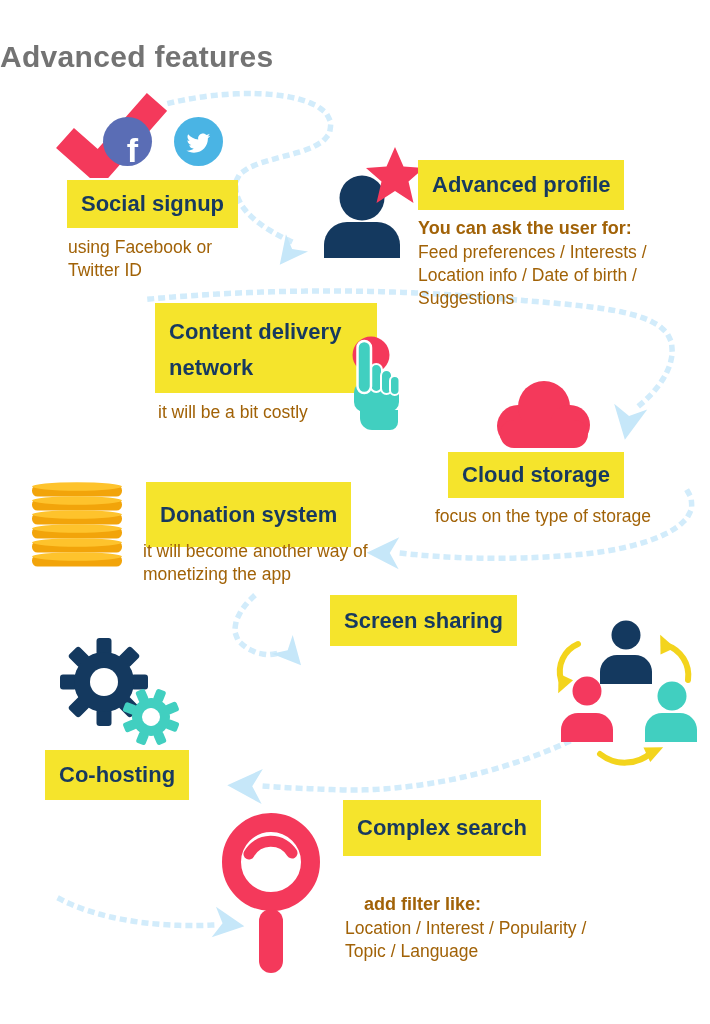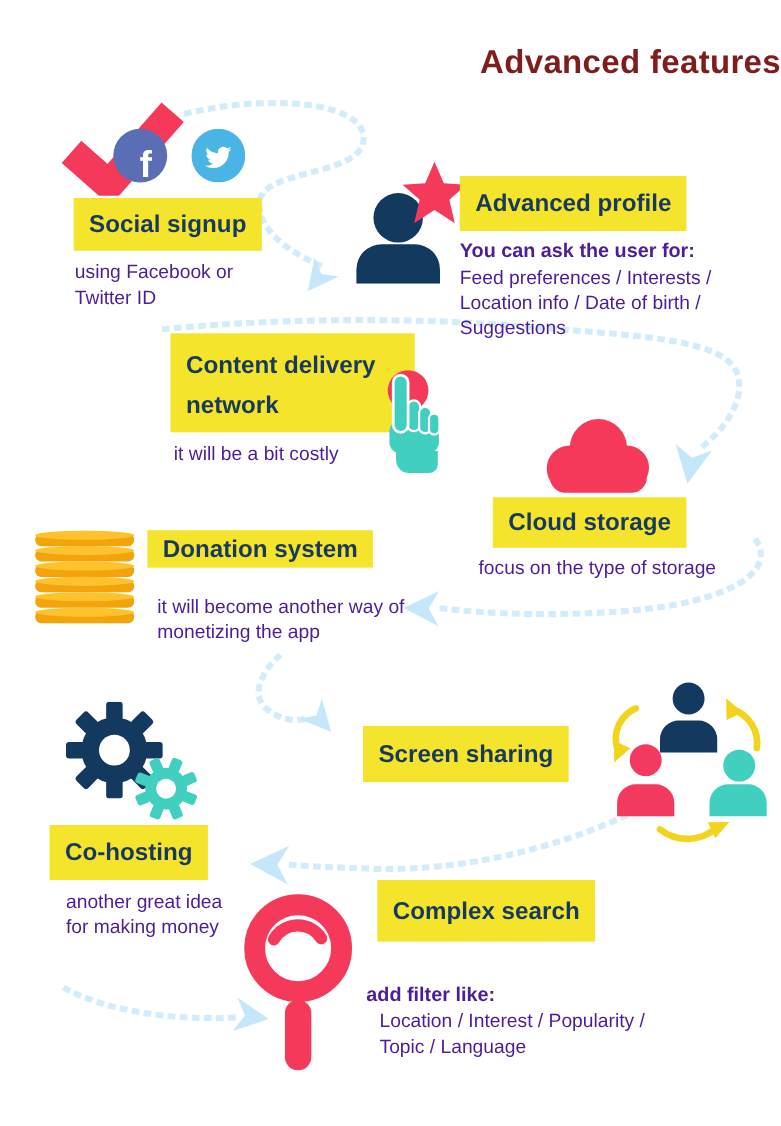--- a/index.html
+++ b/index.html
@@ -3,35 +3,35 @@
 <meta charset="utf-8">
 <style>
   html,body { margin:0; padding:0; background:#fff; }
   .canvas {
     position:relative; width:710px; height:1024px; background:#ffffff;
     font-family:"Liberation Sans", sans-serif; overflow:hidden;
   }
   .abs { position:absolute; }
   .page-title {
     position:absolute; left:0; top:40px; width:100%;
-    text-align:right; font-size:30px; font-weight:bold; color:#7f1d1d;
+    text-align:left; font-size:30px; font-weight:bold; color:#737373;
     letter-spacing:0.3px;
   }
   .tag {
     position:absolute; background:#f5e42c; color:#17395f;
     font-weight:bold; font-size:22px; line-height:1;
     display:flex; align-items:center; padding:0 14px; box-sizing:border-box;
     white-space:nowrap;
   }
   .tag.multiline {
     white-space:normal; align-items:flex-start; line-height:1.62;
     padding-top:11px;
   }
   .desc {
-    position:absolute; color:#4c1d95; font-size:17.5px; line-height:1.3;
+    position:absolute; color:#a16207; font-size:17.5px; line-height:1.3;
   }
   .lead { font-weight:bold; font-size:18px; }
   .fb-circle {
     position:absolute; width:49px; height:49px; border-radius:50%;
     background:#5a6db5; color:#ffffff; font-weight:bold; font-size:34px;
     display:flex; align-items:flex-end; justify-content:center;
     padding-left:10px; box-sizing:border-box; line-height:0.95;
     overflow:hidden;
   }
   svg { display:block; }
@@ -130,26 +130,26 @@
       <rect x="2" y="31" width="90" height="11.5" rx="5.5" fill="#f2a40a"></rect>
         <ellipse cx="47" cy="32.5" rx="45" ry="4.2" fill="#fec32c"></ellipse>
       <rect x="2" y="45" width="90" height="11.5" rx="5.5" fill="#f2a40a"></rect>
         <ellipse cx="47" cy="46.5" rx="45" ry="4.2" fill="#fec32c"></ellipse>
       <rect x="2" y="59" width="90" height="11.5" rx="5.5" fill="#f2a40a"></rect>
         <ellipse cx="47" cy="60.5" rx="45" ry="4.2" fill="#fec32c"></ellipse>
       <rect x="2" y="73" width="90" height="11.5" rx="5.5" fill="#f2a40a"></rect>
         <ellipse cx="47" cy="74.5" rx="45" ry="4.2" fill="#fec32c"></ellipse>
     </g>
   </svg>
-  <div class="tag" style="left:134px;top:482px;height:34px;">
+  <div class="tag" style="left:146px;top:482px;height:65px;">
     <span>Donation system</span>
   </div>
   <div class="desc" style="left:143px;top:540px;width:240px;">it will become another way of monetizing the app</div>
 
-  <div class="tag" style="left:330px;top:660px;height:51px;">
+  <div class="tag" style="left:330px;top:595px;height:51px;">
     <span>Screen sharing</span>
   </div>
   <svg class="abs" style="left:548px;top:608px;" width="162" height="170" viewBox="0 0 162 170">
     <g fill="#14395f">
       <circle cx="78" cy="27" r="14.5"></circle>
       <path d="M 52,76 v-12 a 17,17 0 0 1 17,-17 h 18 a 17,17 0 0 1 17,17 v 12 z"></path>
     </g>
     <g fill="#f4395e">
       <circle cx="39" cy="83" r="14.5"></circle>
       <path d="M 13,134 v-12 a 17,17 0 0 1 17,-17 h 18 a 17,17 0 0 1 17,17 v 12 z"></path>
@@ -198,26 +198,25 @@
         <rect x="-5" y="-29" width="10" height="12" rx="2.5" transform="rotate(270)"></rect>
         <rect x="-5" y="-29" width="10" height="12" rx="2.5" transform="rotate(315)"></rect>
       </g>
       <circle r="19"></circle>
       <circle r="9" fill="#ffffff"></circle>
     </g>
   </svg>
   <div class="tag" style="left:45px;top:750px;height:50px;">
     <span>Co-hosting</span>
   </div>
-  <div class="desc" style="left:60px;top:808px;width:165px;">another great idea for making money</div>
 
   <svg class="abs" style="left:218px;top:805px;" width="110" height="172" viewBox="0 0 110 172">
     <circle cx="53" cy="57" r="39.5" fill="none" stroke="#f4395b" stroke-width="19"></circle>
     <path d="M 31,49 A 25,25 0 0 1 74,48" fill="none" stroke="#f4395b" stroke-width="11" stroke-linecap="round"></path>
     <rect x="41" y="104" width="24" height="64" rx="12" fill="#f4395b"></rect>
   </svg>
   <div class="tag" style="left:343px;top:800px;height:56px;">
     <span>Complex search</span>
   </div>
-  <div class="desc lead" style="left:333px;top:893px;width:260px;">add filter like:</div>
+  <div class="desc lead" style="left:364px;top:893px;width:260px;">add filter like:</div>
   <div class="desc" style="left:345px;top:917px;width:248px;">Location / Interest / Popularity / Topic / Language</div>
 
 </div>
 
 </body></html>

